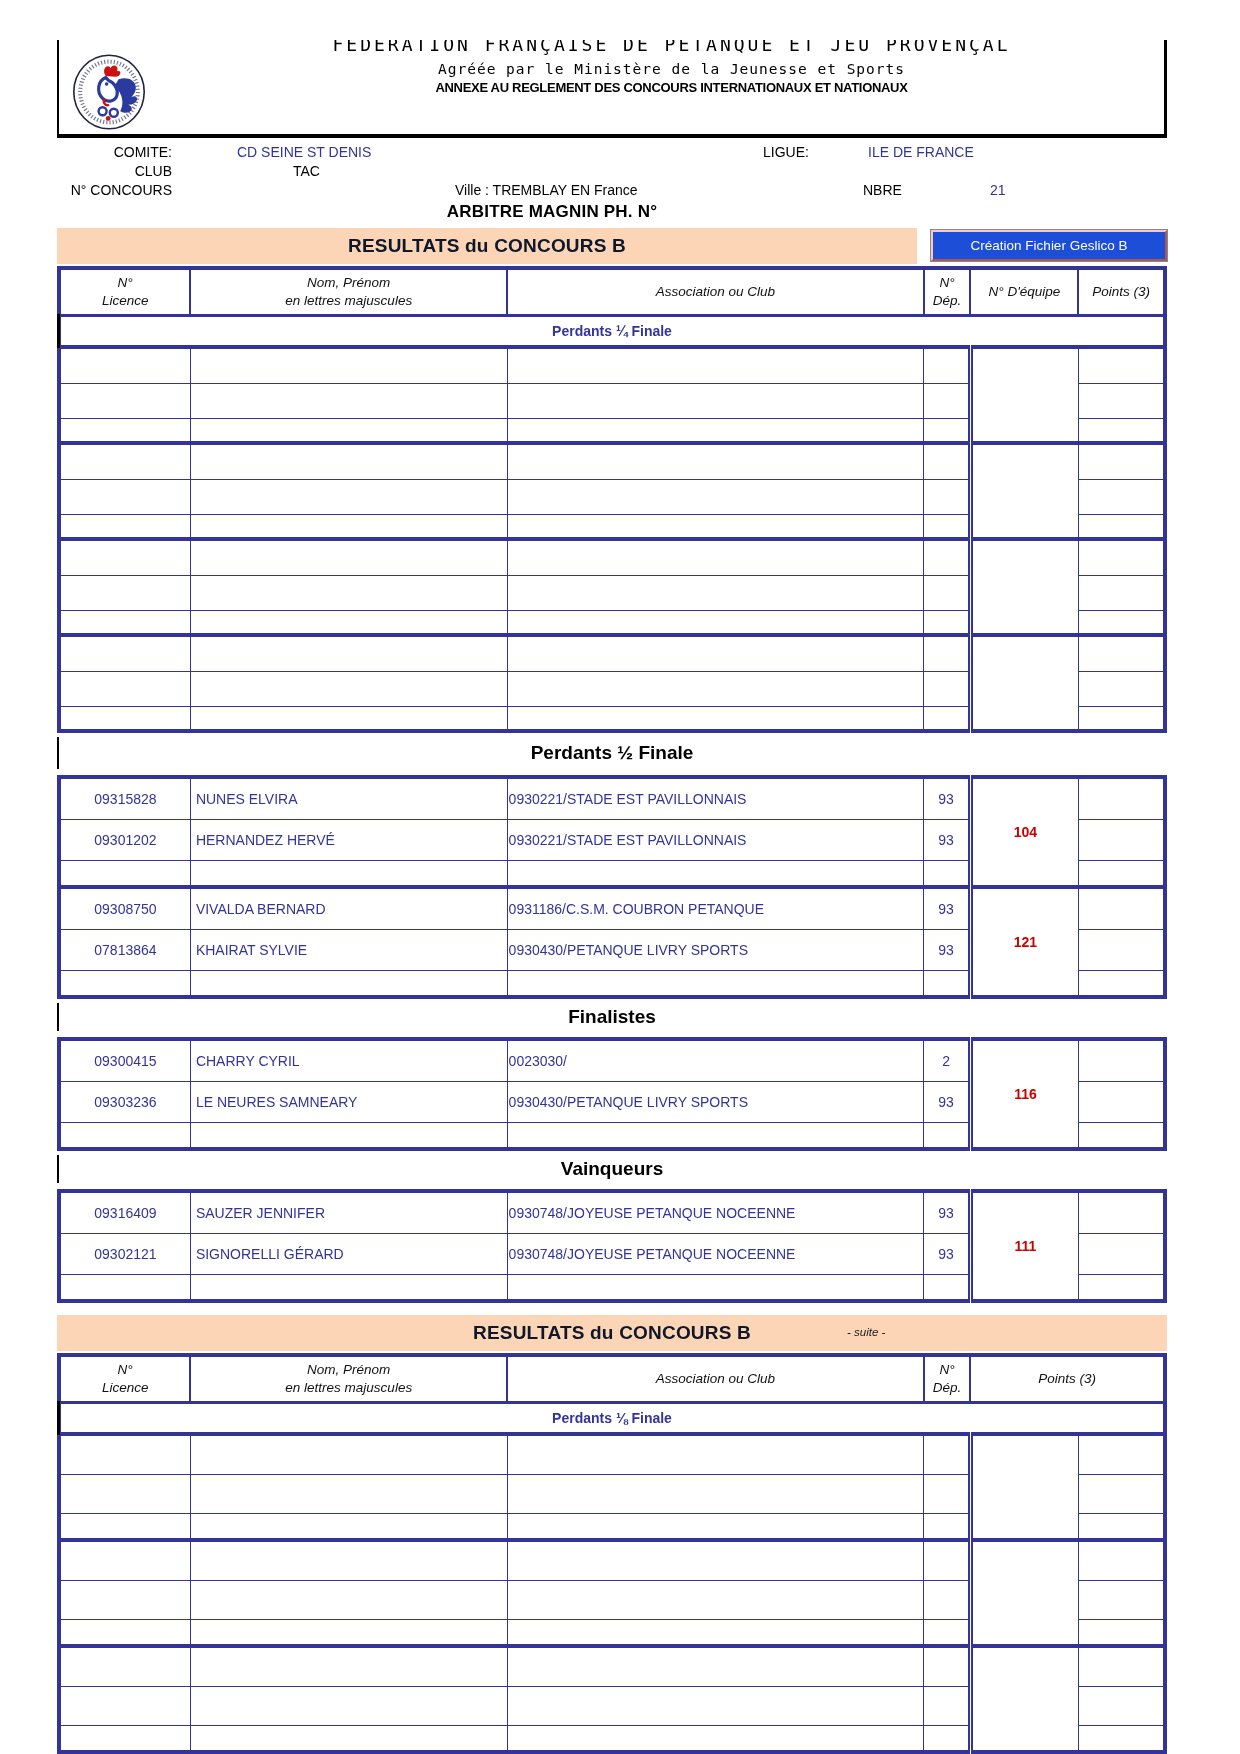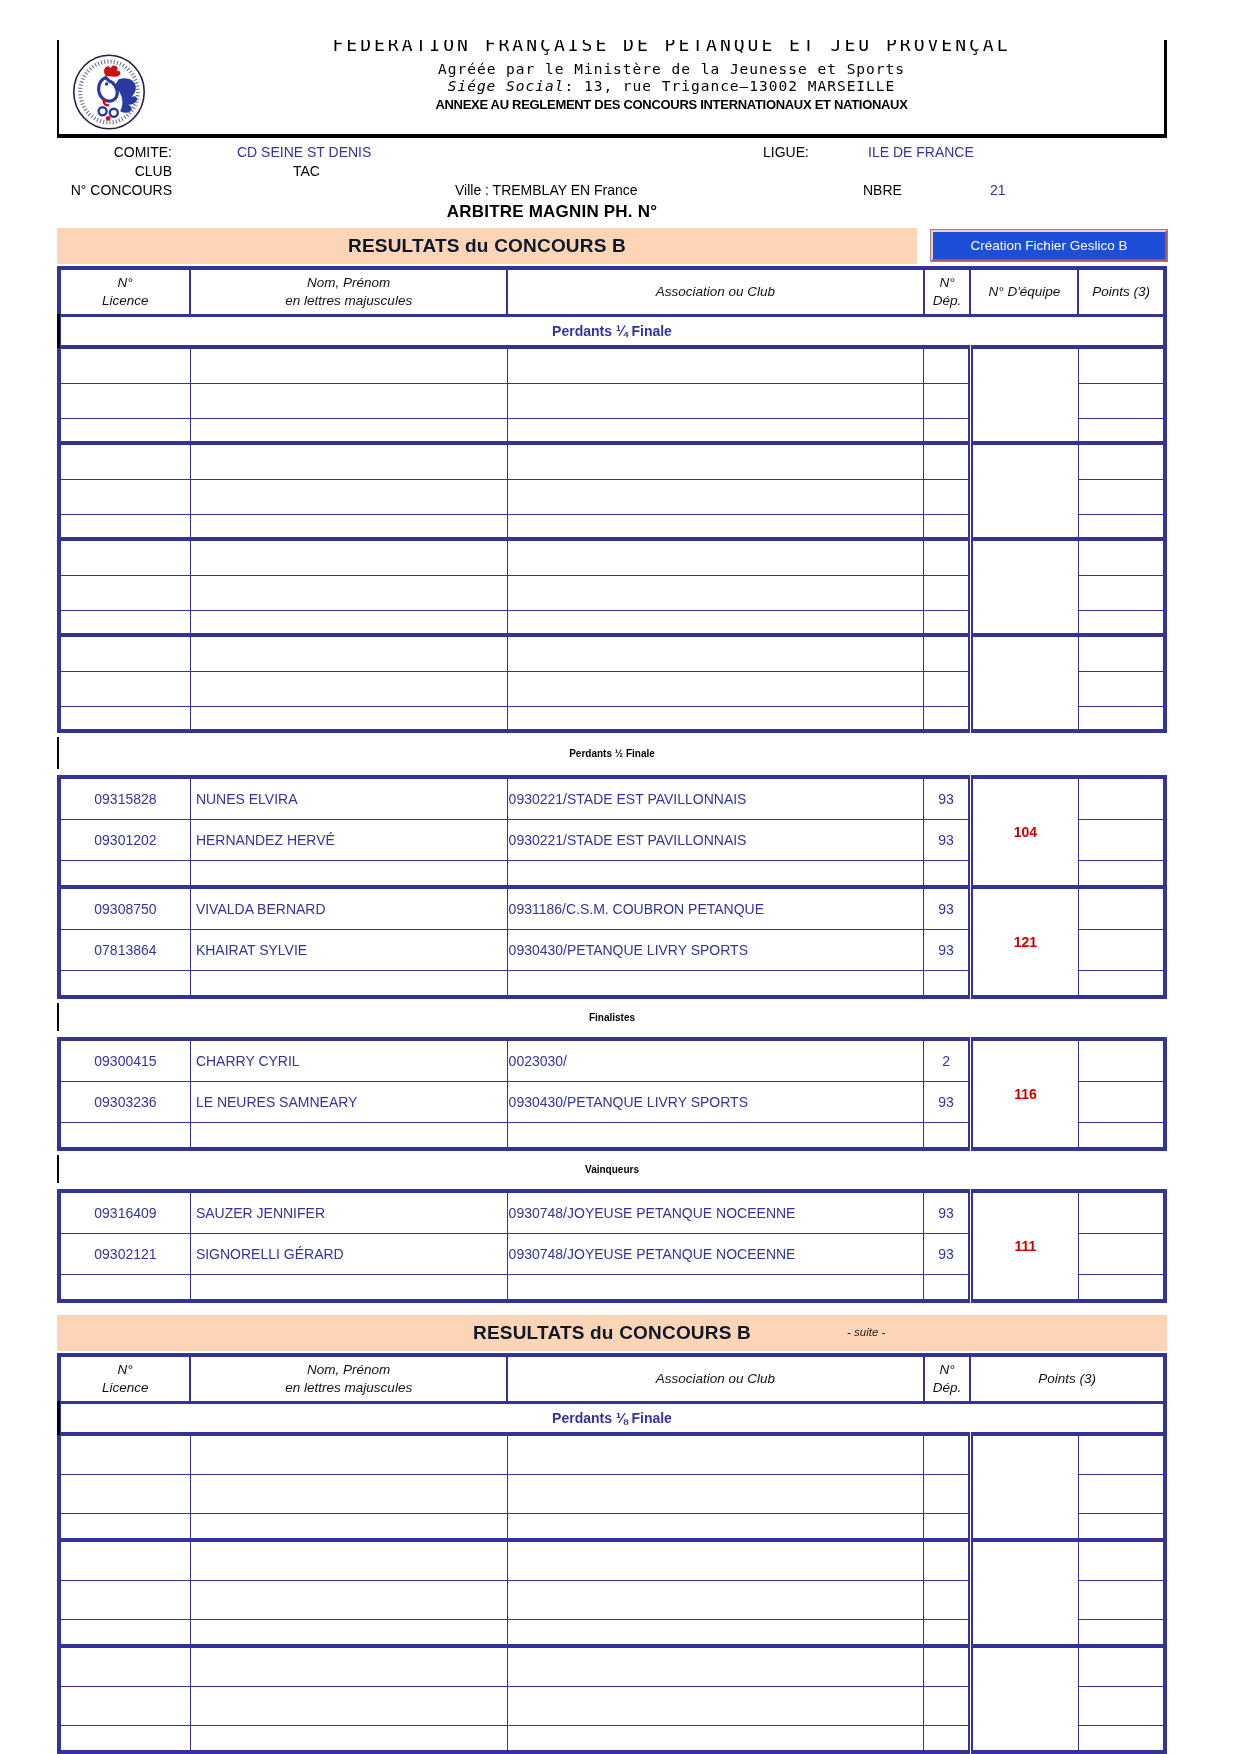--- a/index.html
+++ b/index.html
@@ -86,21 +86,21 @@
   .t1 tr.r-data td{height:32px;}
   .t1 tr.r-blank td{height:20px;}
   .tb tr.r-data td{height:38px;}
   .tb tr.r-blank td{height:22px;}
   .t2 tr.r-data td{height:36px;}
   .t2 tr.r-blank td{height:22px;}
 
   
   .gap-title{
     position:relative;height:40px;display:flex;align-items:center;justify-content:center;
-    font-weight:bold;font-size:10px;color:#000;
+    font-weight:bold;font-size:19px;color:#000;
   }
   .gap-title::before{content:"";position:absolute;left:0;top:4px;bottom:4px;width:2px;background:#000;}
   .gt-small{height:36px;}
 </style>
 </head>
 <body>
 
 <div class="page">
 
   <div class="hdr-box">
@@ -116,21 +116,20 @@
         <circle cx="42" cy="74" r="5" fill="none" stroke="#2B3A9E" stroke-width="3"></circle>
         <circle cx="56" cy="76" r="5" fill="none" stroke="#2B3A9E" stroke-width="3"></circle>
         <circle cx="49" cy="83" r="3" fill="#CC1111"></circle>
       </svg>
     </div>
     <div class="hdr-lines">
       <div class="h1clip">
           <div class="h1">FEDERATION FRANÇAISE DE PETANQUE ET JEU PROVENÇAL</div>
         </div>
       <div class="h2">Agréée par le Ministère de la Jeunesse et Sports</div>
-      <div class="h3"><span class="it">Siége Social</span><span>: 13, rue Trigance–13002 MARSEILLE</span></div>
       <div class="h4">ANNEXE AU REGLEMENT DES CONCOURS INTERNATIONAUX ET NATIONAUX</div>
     </div>
   </div>
 
   <div class="info">
     <span class="lab" style="left:0;top:0;">COMITE:</span>
     <span class="val" style="left:180px;top:0;">CD SEINE ST DENIS</span>
     <span class="blk" style="left:706px;top:0;">LIGUE:</span>
     <span class="val" style="left:811px;top:0;">ILE DE FRANCE</span>
     <span class="lab" style="left:0;top:19px;">CLUB</span>

